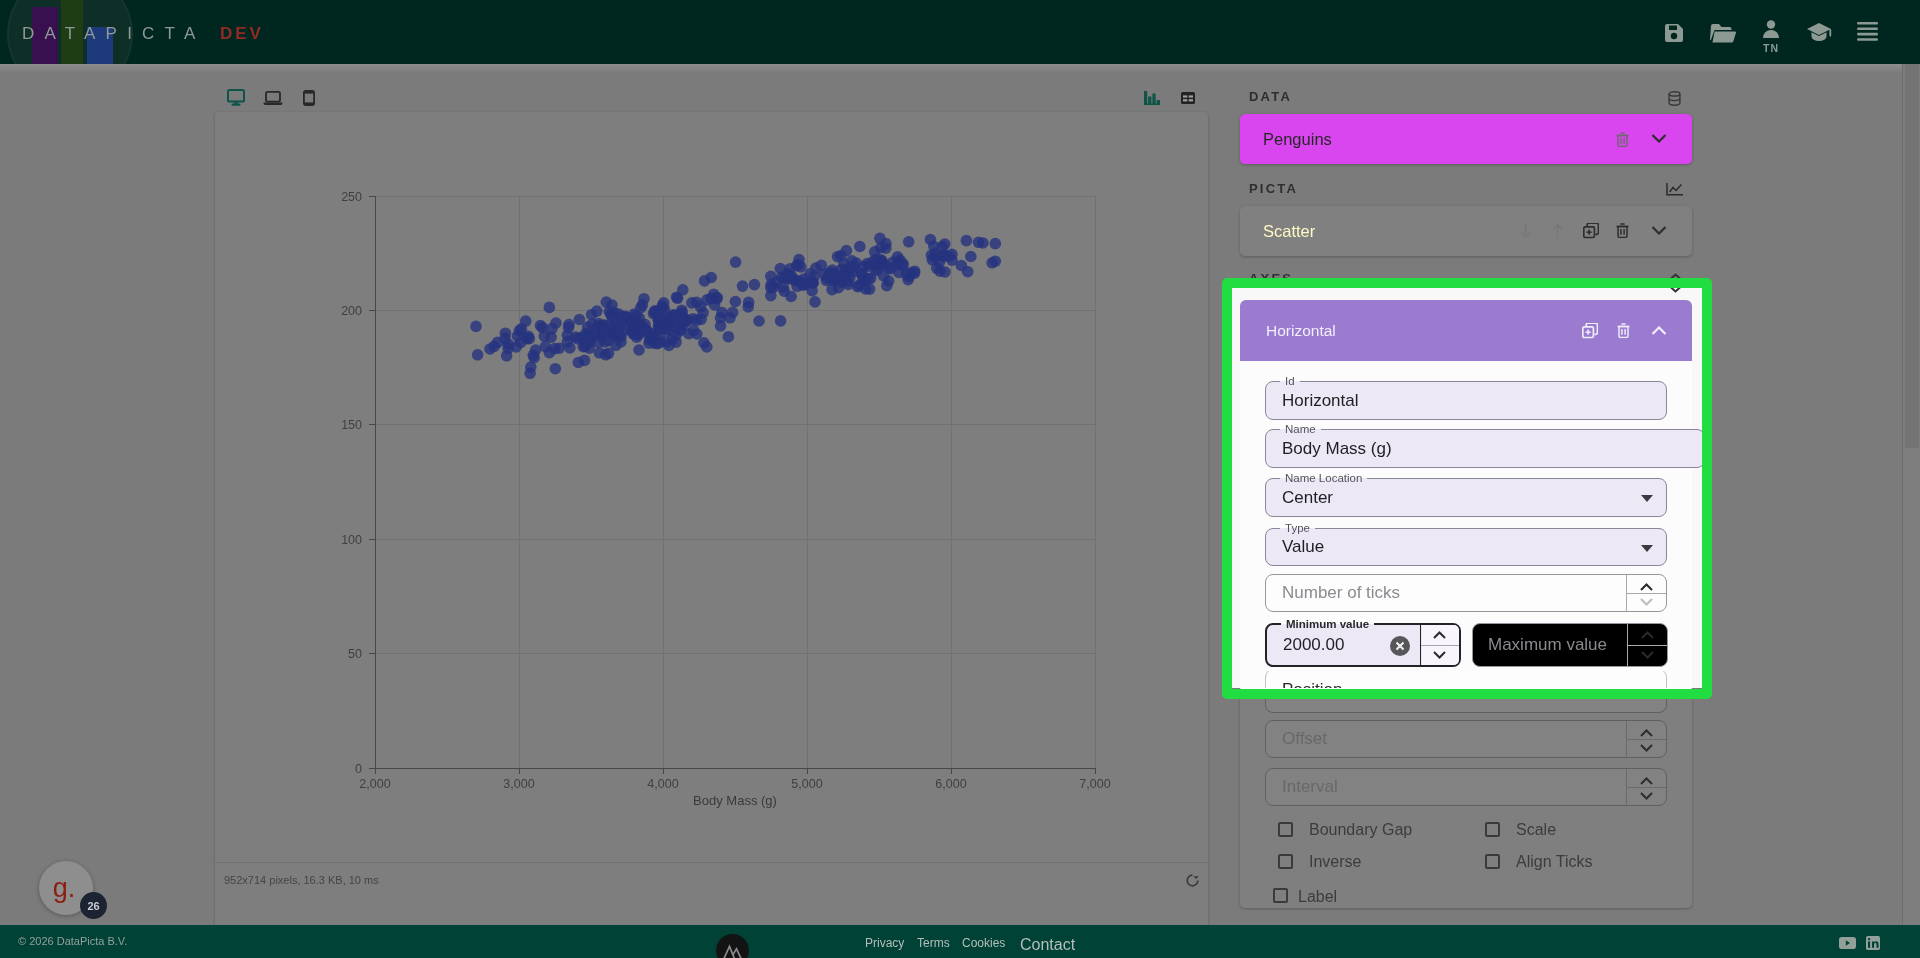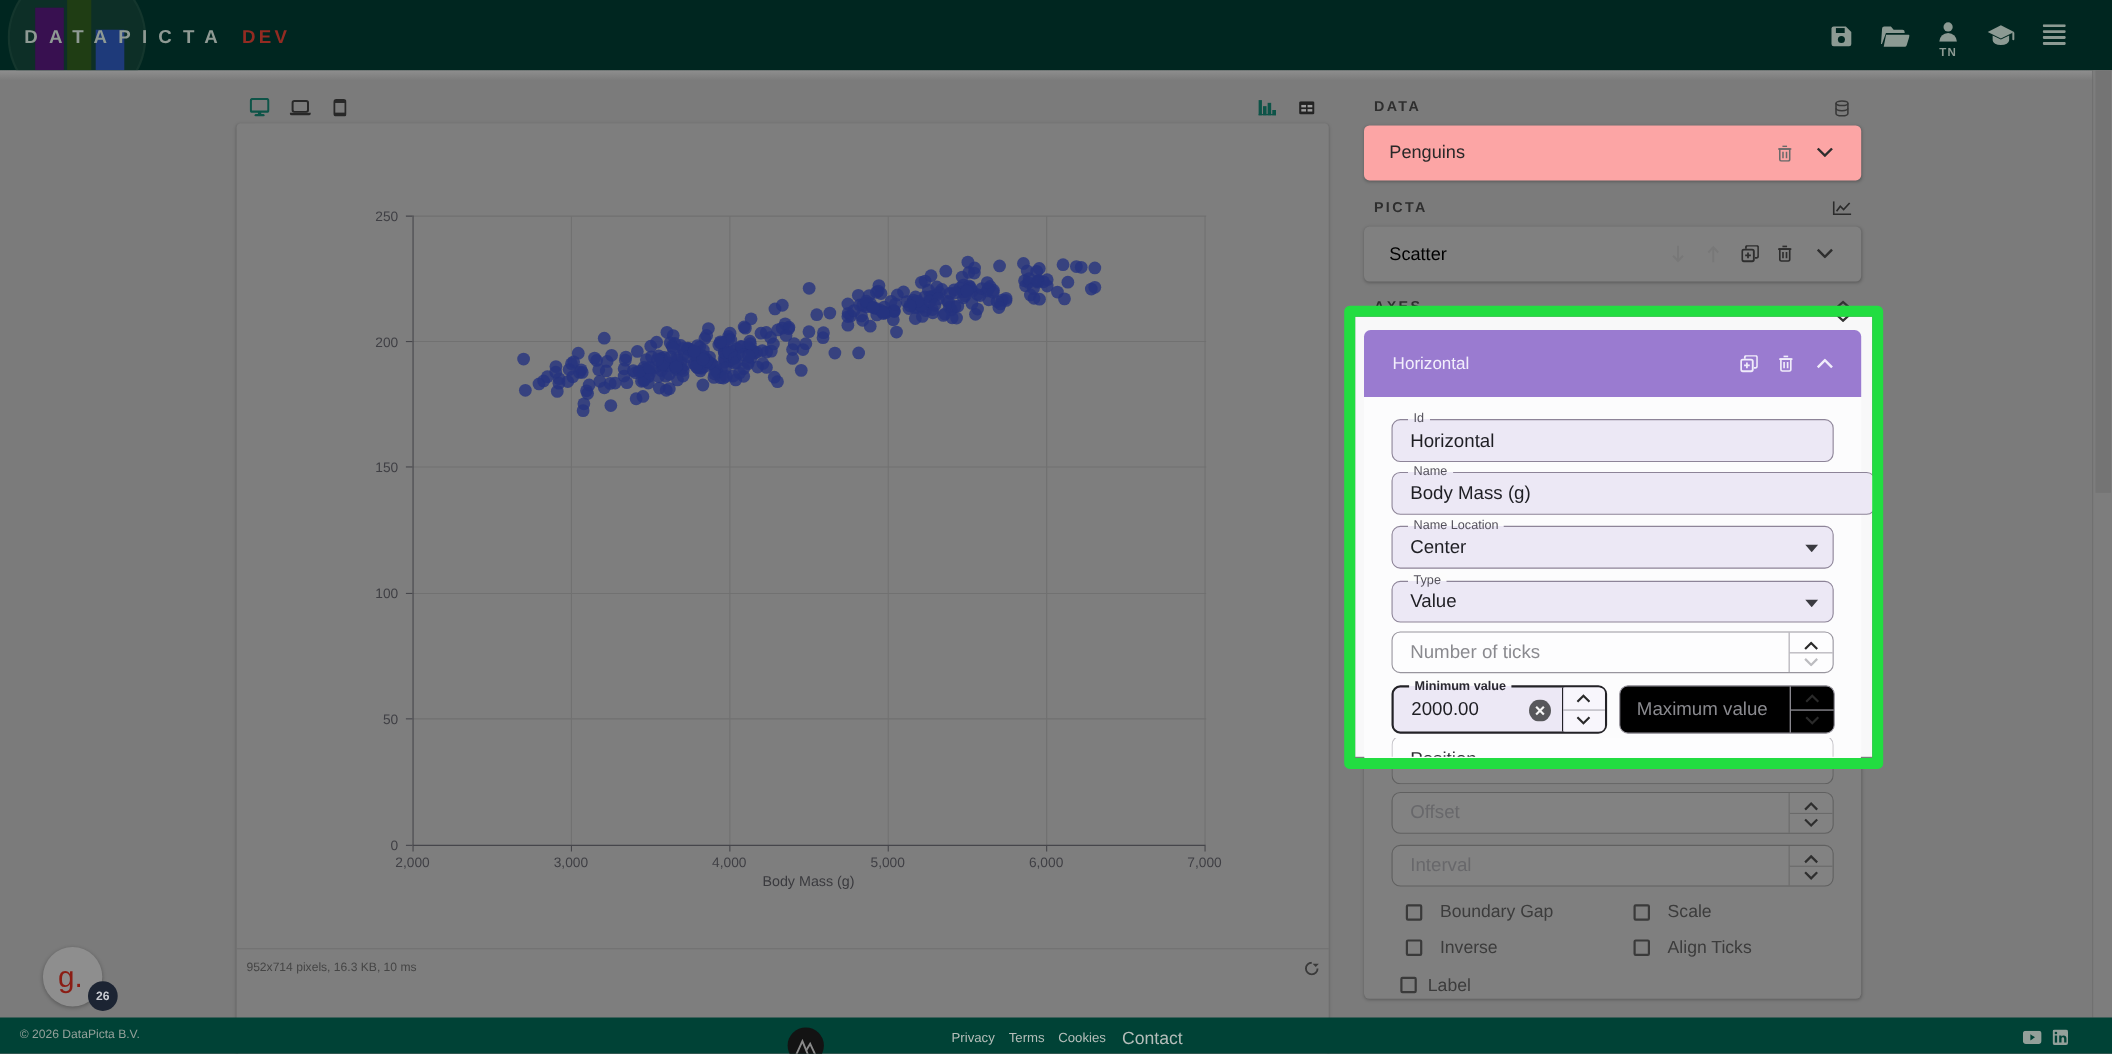--- a/index.html
+++ b/index.html
@@ -17,21 +17,21 @@
 .fval{position:absolute;left:16px;top:0;bottom:0;display:flex;align-items:center;font-size:17px;color:#1e1e23}
 </style>
 </head>
 <body>
 
 <div id="header" class="abs">
   <div class="abs" style="left:7px;top:-29px;width:126px;height:126px;border-radius:50%;background:#0d2f27;border:2px solid #31524735"></div>
   <div class="abs" style="left:32px;top:7px;width:26px;height:57px;background:#381050"></div>
   <div class="abs" style="left:61px;top:0;width:22px;height:64px;background:#1f3d14"></div>
   <div class="abs" style="left:87px;top:27px;width:26px;height:37px;background:#1e3a7a"></div>
-  <div class="abs" style="left:22px;top:24px;font-size:17px;letter-spacing:10.2px;color:#8f9a94;font-weight:700">DATAPICTA</div>
+  <div class="abs" style="left:22px;top:24px;font-size:17px;letter-spacing:10.2px;color:#8f9a94;font-weight:400">DATAPICTA</div>
   <div class="abs" style="left:220px;top:24px;font-size:17px;letter-spacing:3px;color:#932b22;font-weight:bold">DEV</div>
   
   <svg class="abs" style="left:1663px;top:22px" width="22" height="22" viewBox="0 0 22 22" fill="#8c9a93">
     <path d="M2 4 a2 2 0 0 1 2-2 h11 l5 5 v11 a2 2 0 0 1 -2 2 h-14 a2 2 0 0 1 -2-2 z"></path>
     <rect x="6" y="3.5" width="8" height="4.5" fill="#002620"></rect>
     <circle cx="11" cy="14" r="3.2" fill="#002620"></circle>
   </svg>
   <svg class="abs" style="left:1710px;top:23px" width="26" height="20" viewBox="0 0 26 20" fill="#8c9a93">
     <path d="M1 3 a2 2 0 0 1 2-2 h6 l2.5 3 h8 a2 2 0 0 1 2 2 v1 h-17 l-3.6 10 h-0.9 z"></path>
     <path d="M4.6 8.5 h20.4 a1 1 0 0 1 0.95 1.3 l-2.6 8.4 a2 2 0 0 1 -1.9 1.4 h-19 z"></path>
@@ -519,41 +519,41 @@
       <path d="M11.8 1 v5 h-5 z" fill="#3a3a3a" transform="rotate(45 11.8 3.5) scale(0.8) translate(2.8 1.2)"></path>
     </svg>
   </div>
 
   <div class="abs seclab" style="left:1249px;top:25px">DATA</div>
   <svg class="abs" style="left:1668px;top:27px" width="13" height="16" viewBox="0 0 13 16" fill="none" stroke="#383838" stroke-width="1.4">
     <ellipse cx="6.5" cy="2.9" rx="5.4" ry="2.1"></ellipse>
     <path d="M1.1 2.9 v4.6 c0 1.2 2.4 2.1 5.4 2.1 s5.4 -0.9 5.4 -2.1 v-4.6"></path>
     <path d="M1.1 7.5 v4.6 c0 1.2 2.4 2.1 5.4 2.1 s5.4 -0.9 5.4 -2.1 v-4.6"></path>
   </svg>
-  <div class="abs card" style="left:1240px;top:50px;width:452px;height:50px;background:#fca5a5">
+  <div class="abs card" style="left:1240px;top:50px;width:452px;height:50px;background:#d946ef">
     <div class="abs" style="left:23px;top:0;height:50px;display:flex;align-items:center;font-size:16.5px;color:#282828">Penguins</div>
     <svg class="abs" style="left:1616px;top:68px" width="0" height="0"></svg>
     <svg class="abs" style="left:376px;top:18px" width="13" height="15" viewBox="0 0 13 15" fill="none" stroke="#6a6a6a" stroke-width="1.4">
       <path d="M2 3.5 h9 v9.5 a1.4 1.4 0 0 1 -1.4 1.4 h-6.2 a1.4 1.4 0 0 1 -1.4 -1.4 z"></path>
       <line x1="0.5" y1="3.5" x2="12.5" y2="3.5"></line>
       <line x1="4.4" y1="1" x2="8.6" y2="1"></line>
       <line x1="4.9" y1="6" x2="4.9" y2="11.8"></line>
       <line x1="8.1" y1="6" x2="8.1" y2="11.8"></line>
     </svg>
     <svg class="abs" style="left:411px;top:20px" width="16" height="9" viewBox="0 0 16 9" fill="none" stroke="#2e2e2e" stroke-width="2.2">
       <path d="M1.5 1 L8 7.5 L14.5 1"></path>
     </svg>
   </div>
   <div class="abs seclab" style="left:1249px;top:117px">PICTA</div>
   <svg class="abs" style="left:1666px;top:119px" width="17" height="14" viewBox="0 0 17 14" fill="none" stroke="#2b2b2b" stroke-width="1.5">
     <path d="M1 0 v11.8 h16"></path>
     <path d="M3.6 9 L7 4.5 L10 7.5 L15.5 1.5"></path>
   </svg>
   <div class="abs card" style="left:1240px;top:142px;width:452px;height:50px;background:#808080">
-    <div class="abs" style="left:23px;top:0;height:50px;display:flex;align-items:center;font-size:16.5px;color:#000000">Scatter</div>
+    <div class="abs" style="left:23px;top:0;height:50px;display:flex;align-items:center;font-size:16.5px;color:#fef9c3">Scatter</div>
     <svg class="abs" style="left:280px;top:17px" width="11" height="16" viewBox="0 0 11 16" fill="none" stroke="#787878" stroke-width="1.8">
       <line x1="5.5" y1="0.5" x2="5.5" y2="13.5"></line>
       <path d="M1 9.5 L5.5 14.3 L10 9.5"></path>
     </svg>
     <svg class="abs" style="left:312px;top:17px" width="11" height="16" viewBox="0 0 11 16" fill="none" stroke="#787878" stroke-width="1.8">
       <line x1="5.5" y1="2.5" x2="5.5" y2="15.5"></line>
       <path d="M1 6.5 L5.5 1.7 L10 6.5"></path>
     </svg>
     <svg class="abs" style="left:343px;top:17px" width="16" height="16" viewBox="0 0 16 16">
       <path d="M4.2 3.2 v-1.4 a1.6 1.6 0 0 1 1.6 -1.6 h8 a1.6 1.6 0 0 1 1.6 1.6 v8 a1.6 1.6 0 0 1 -1.6 1.6 h-1.4" fill="none" stroke="#2e2e2e" stroke-width="1.6"></path>

